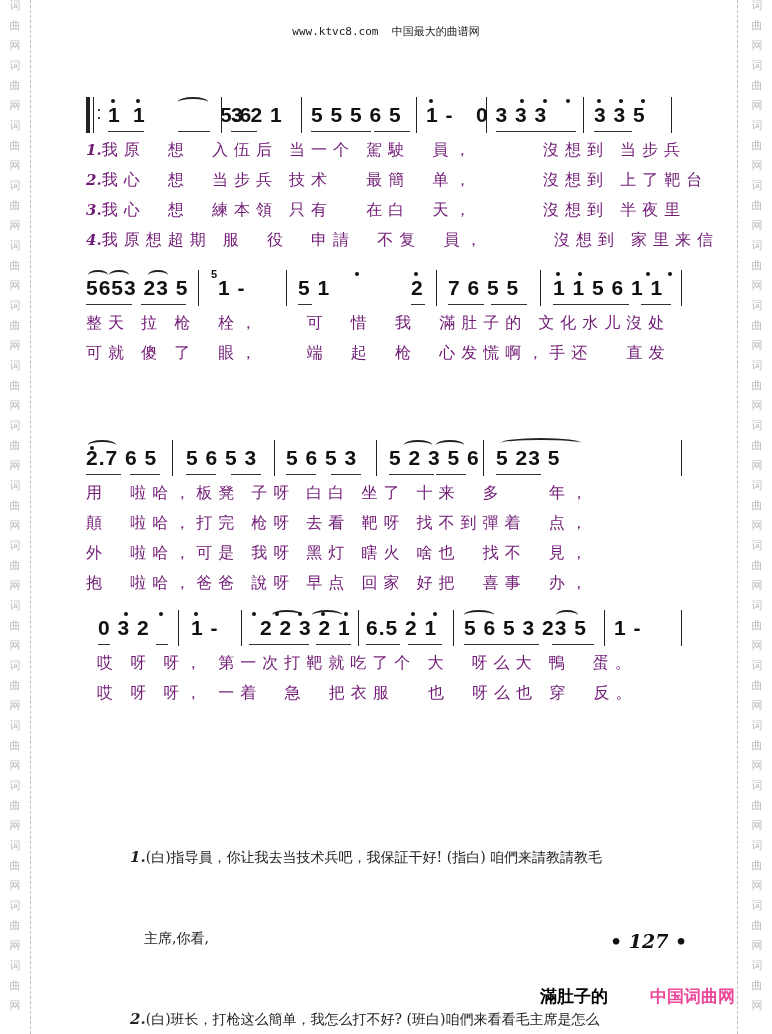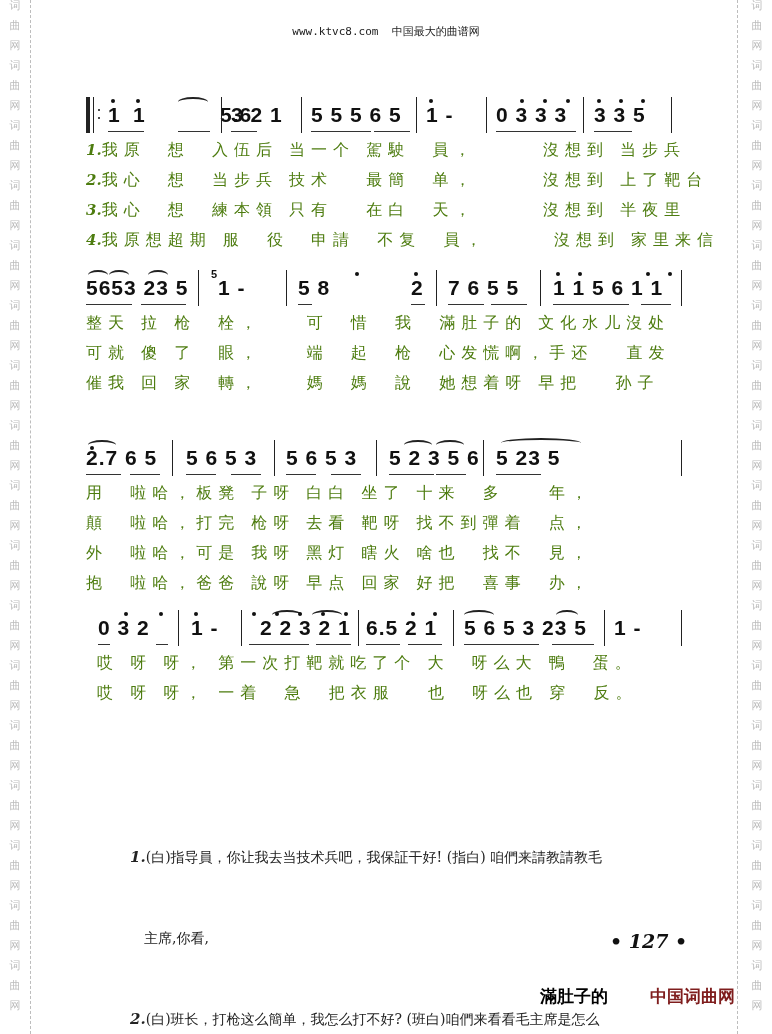--- a/index.html
+++ b/index.html
@@ -15,29 +15,29 @@
   .system { position:absolute; left:86px; width:600px; }
   .notes { position:relative; height:40px; }
   .n { position:absolute; top:8px; font-family:"Liberation Sans", sans-serif; font-weight:bold;
        font-size:21px; letter-spacing:1px; color:#111; }
   .dot { position:absolute; width:4px; height:4px; border-radius:50%; background:#111; }
   .bar { position:absolute; top:2px; width:1px; height:36px; background:#222; }
   .bar.thick { width:4px; }
   .ul { position:absolute; height:1px; background:#333; }
   .slur { position:absolute; border-top:2px solid #222; border-radius:50% 50% 0 0; height:8px; }
   .lyr { position:relative; height:30px; font-size:16px; letter-spacing:6px; white-space:pre;
-         color:#4d7c0f; line-height:30px; }
+         color:#701a75; line-height:30px; }
   .num { font-style:italic; font-weight:bold; font-size:15px; letter-spacing:0; }
   .notes-text { position:absolute; left:130px; width:560px; font-size:14px; line-height:27px;
                 color:#222; white-space:pre; }
   .page-num { position:absolute; left:610px; top:930px; font-family:"DejaVu Serif", serif;
               font-style:italic; font-weight:bold; font-size:19px; color:#111; }
   .src { position:absolute; top:985px; font-family:"DejaVu Sans", sans-serif; font-weight:bold; font-size:17px; }
   .src.black { left:540px; color:#000; }
-  .src.pink { left:650px; color:#7f1d1d; }
+  .src.pink { left:650px; color:#ec4899; }
 </style>
 </head>
 <body>
 
 <div class="side left"></div>
 <div class="side right"></div>
 <div id="wm-left">
     <div class="wm" style="left: 0px; top: -4px;">词</div>
     <div class="wm" style="left: 0px; top: 16px;">曲</div>
     <div class="wm" style="left: 0px; top: 36px;">网</div>
@@ -167,21 +167,21 @@
     <div class="n" style="left:145px;">3 2 1</div>
     <div class="ul" style="left:145px;top:36px;width:26px;"></div>
     <div class="bar" style="left:215px;"></div>
     <div class="n" style="left:225px;">5 5 5 6 5</div>
     <div class="ul" style="left:225px;top:36px;width:60px;"></div>
     <div class="ul" style="left:288px;top:36px;width:36px;"></div>
     <div class="bar" style="left:330px;"></div>
     <div class="n" style="left:340px;">1  -</div>
       <div class="dot" style="left:343px;top:4px;"></div>
     <div class="bar" style="left:400px;"></div>
-    <div class="n" style="left:410px;">0 3 3 3</div>
+    <div class="n" style="left:390px;">0 3 3 3</div>
     <div class="dot" style="left:434px;top:4px;"></div>
       <div class="dot" style="left:457px;top:4px;"></div>
       <div class="dot" style="left:480px;top:4px;"></div>
     <div class="ul" style="left:410px;top:36px;width:80px;"></div>
     <div class="bar" style="left:497px;"></div>
     <div class="n" style="left:508px;">3 3 5</div>
     <div class="dot" style="left:511px;top:4px;"></div>
       <div class="dot" style="left:533px;top:4px;"></div>
       <div class="dot" style="left:555px;top:4px;"></div>
     <div class="ul" style="left:508px;top:36px;width:38px;"></div>
@@ -198,21 +198,21 @@
     <div class="slur" style="left:2px;top:2px;width:20px;"></div>
     <div class="slur" style="left:23px;top:2px;width:20px;"></div>
     <div class="slur" style="left:62px;top:2px;width:20px;"></div>
     <div class="n" style="left:0;">5653 23 5</div>
     <div class="ul" style="left:0;top:36px;width:46px;"></div>
     <div class="ul" style="left:55px;top:36px;width:45px;"></div>
     <div class="bar" style="left:112px;"></div>
     <div class="n" style="left:125px;top:0;font-size:11px;">5</div>
     <div class="n" style="left:132px;">1   -</div>
     <div class="bar" style="left:200px;"></div>
-    <div class="n" style="left:212px;">5    8</div>
+    <div class="n" style="left:212px;">5    1</div>
     <div class="dot" style="left:269px;top:4px;"></div>
     <div class="ul" style="left:212px;top:36px;width:14px;"></div>
     <div class="n" style="left:325px;">2</div>
       <div class="dot" style="left:328px;top:4px;"></div>
     <div class="ul" style="left:325px;top:36px;width:14px;"></div>
     <div class="bar" style="left:350px;"></div>
     <div class="n" style="left:362px;">7 6 5 5</div>
     <div class="ul" style="left:362px;top:36px;width:36px;"></div>
     <div class="ul" style="left:405px;top:36px;width:36px;"></div>
     <div class="bar" style="left:454px;"></div>
@@ -220,21 +220,20 @@
     <div class="dot" style="left:470px;top:4px;"></div>
       <div class="dot" style="left:492px;top:4px;"></div>
       <div class="dot" style="left:560px;top:4px;"></div>
       <div class="dot" style="left:582px;top:4px;"></div>
     <div class="ul" style="left:467px;top:36px;width:76px;"></div>
     <div class="ul" style="left:555px;top:36px;width:30px;"></div>
     <div class="bar" style="left:595px;"></div>
   </div>
   <div class="lyr">整天 拉 枪  栓，    可  惜  我  滿肚子的 文化水儿沒处</div>
   <div class="lyr">可就 傻 了  眼，    端  起  枪  心发慌啊，手还   直发</div>
-  <div class="lyr">催我 回 家  轉，    媽  媽  說  她想着呀 早把   孙子</div>
 </div>
 
 <div class="system" style="top:438px;">
   <div class="notes">
     <div class="slur" style="left:2px;top:2px;width:28px;"></div>
     <div class="n" style="left:0;">2.7 6 5</div>
     <div class="dot" style="left:4px;top:8px;"></div>
     <div class="ul" style="left:0;top:36px;width:35px;"></div>
     <div class="ul" style="left:44px;top:36px;width:30px;"></div>
     <div class="bar" style="left:86px;"></div>

